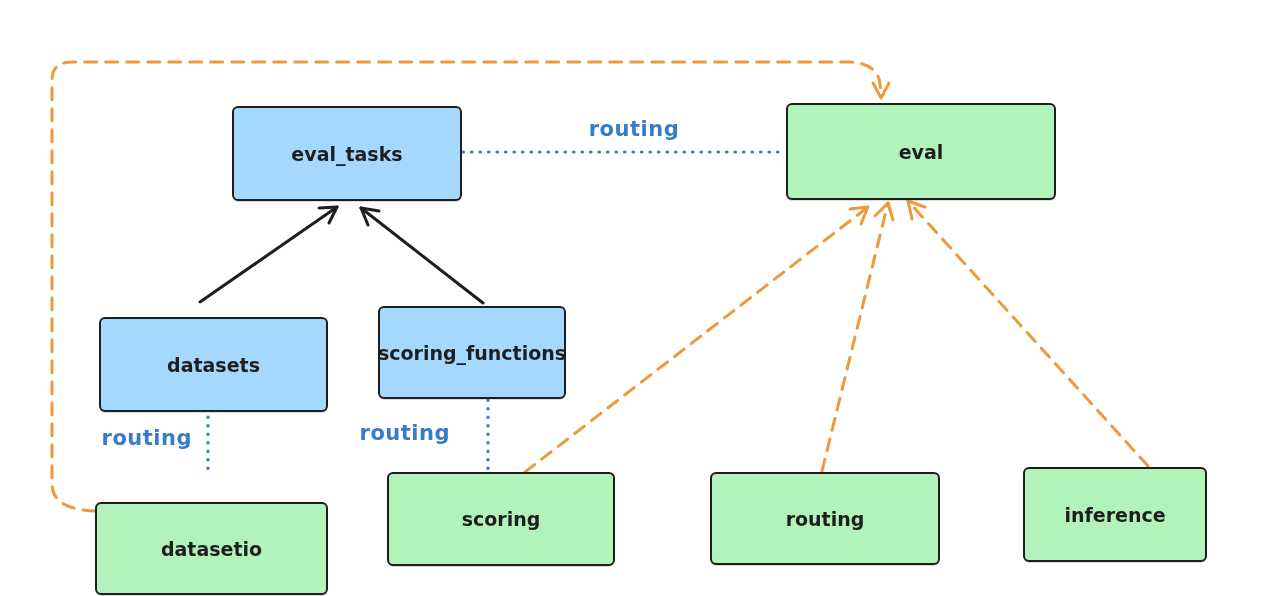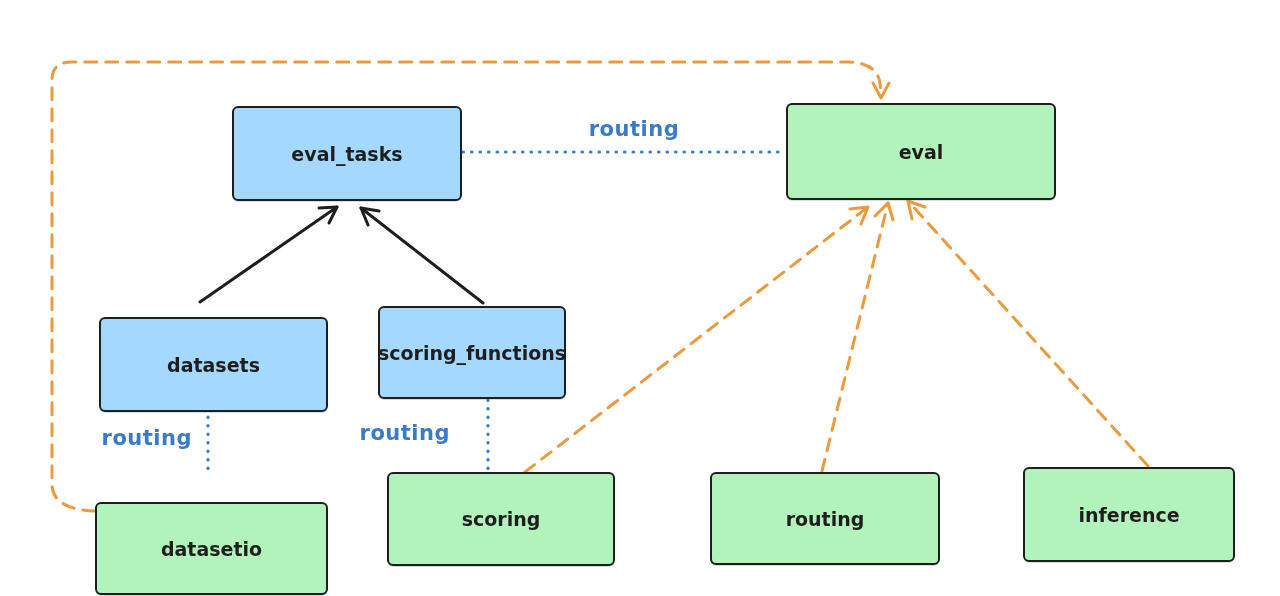--- a/index.html
+++ b/index.html
@@ -112,21 +112,21 @@
   </div>
 
   <div class="node node-green" style="left:387px; top:472px; width:228px; height:94px;">
     <span>scoring</span>
   </div>
 
   <div class="node node-green" style="left:710px; top:472px; width:230px; height:93px;">
     <span>routing</span>
   </div>
 
-  <div class="node node-green" style="left:1023px; top:467px; width:212px; height:95px;">
+  <div class="node node-green" style="left:1023px; top:467px; width:184px; height:95px;">
     <span>inference</span>
   </div>
 
   <div class="edge-label" style="left:576px; top:117px; width:116px; text-align:center;">routing</div>
 
   <div class="edge-label" style="left:100px; top:426px; width:92px; text-align:right;">routing</div>
 
   <div class="edge-label" style="left:358px; top:421px; width:92px; text-align:right;">routing</div>
 
 </div>

